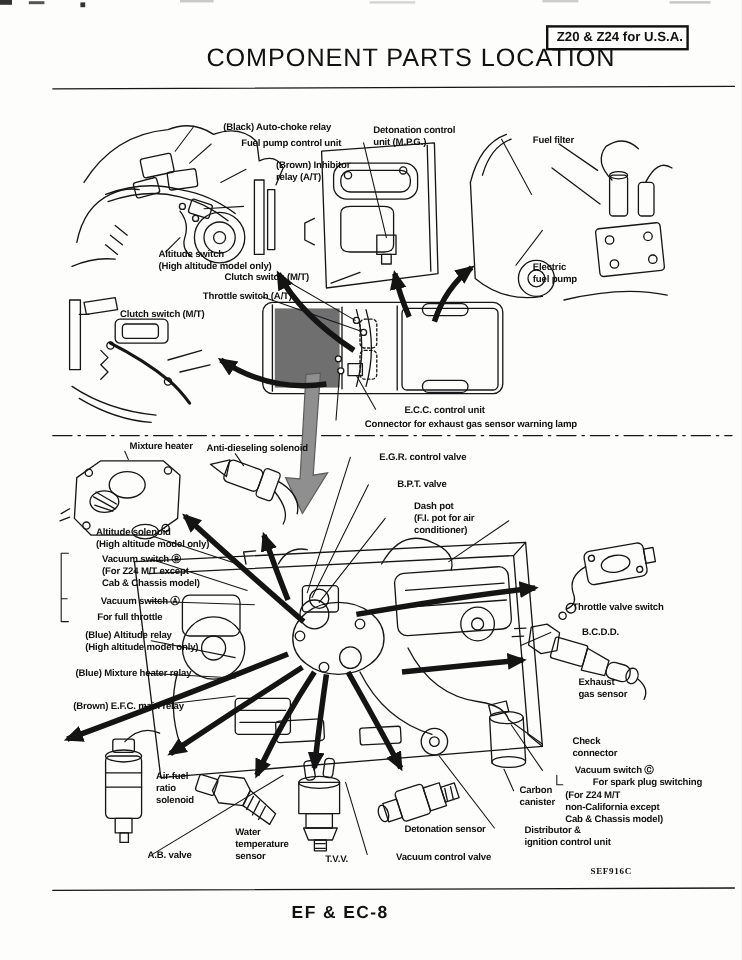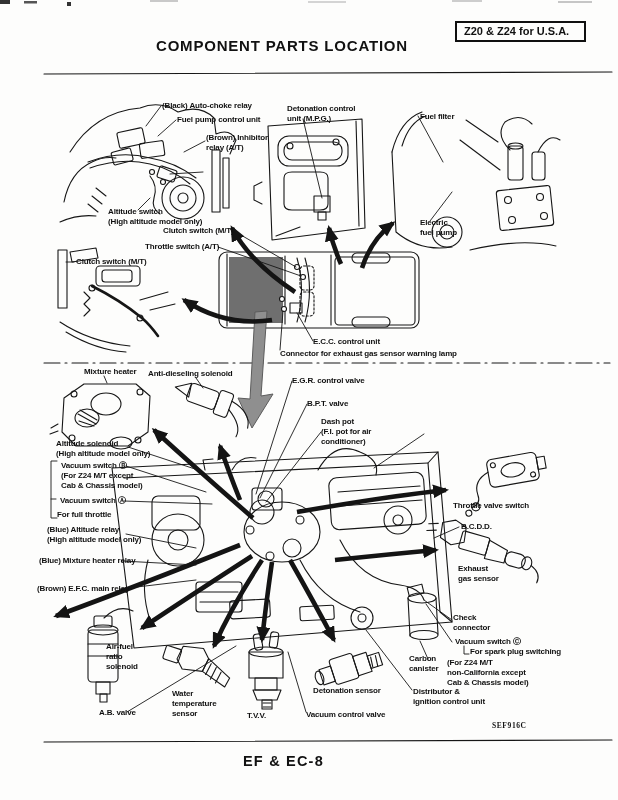--- a/index.html
+++ b/index.html
@@ -2,23 +2,23 @@
 <html><head>
 <meta charset="utf-8">
 <style>
   html,body{margin:0;padding:0;background:#e8e8e8;}
   .page{position:relative;width:618px;height:800px;background:#fdfdfc;overflow:hidden;
         font-family:"Liberation Sans", sans-serif;color:#111;}
   svg{position:absolute;left:0;top:0;}
   .art{fill:none;stroke:#161616;stroke-width:1.1;stroke-linecap:round;stroke-linejoin:round;}
   .thin{stroke-width:0.9;}
   .lbl{position:absolute;font-size:8px;font-weight:700;line-height:1.22;letter-spacing:-0.15px;
-       white-space:pre-line;color:#101010;}
-  .title{position:absolute;left:156px;top:37px;font-size:15px;font-weight:700;letter-spacing:0.8px;}
-  .badge{position:absolute;left:455px;top:21px;border:2px solid #101010;padding:2px 15px 3px 7px;
+       white-space:pre-line;color:#101010;margin-left:24px;}
+  .title{position:absolute;left:172px;top:37px;font-size:21px;font-weight:400;letter-spacing:0.8px;}
+  .badge{position:absolute;left:455px;top:21px;border:2px solid #101010;padding:2px 3px 3px 7px;
          font-size:11px;font-weight:700;white-space:nowrap;}
   .figcode{position:absolute;left:492px;top:721px;font-size:7.5px;font-weight:700;letter-spacing:0.6px;font-family:Liberation Serif, serif;}
   .pageref{position:absolute;left:243px;top:753px;font-size:14.5px;font-weight:700;letter-spacing:1.2px;}
 </style>
 </head>
 <body>
 
 <div class="page">
 
 <svg width="618" height="800" viewBox="0 0 618 800">

